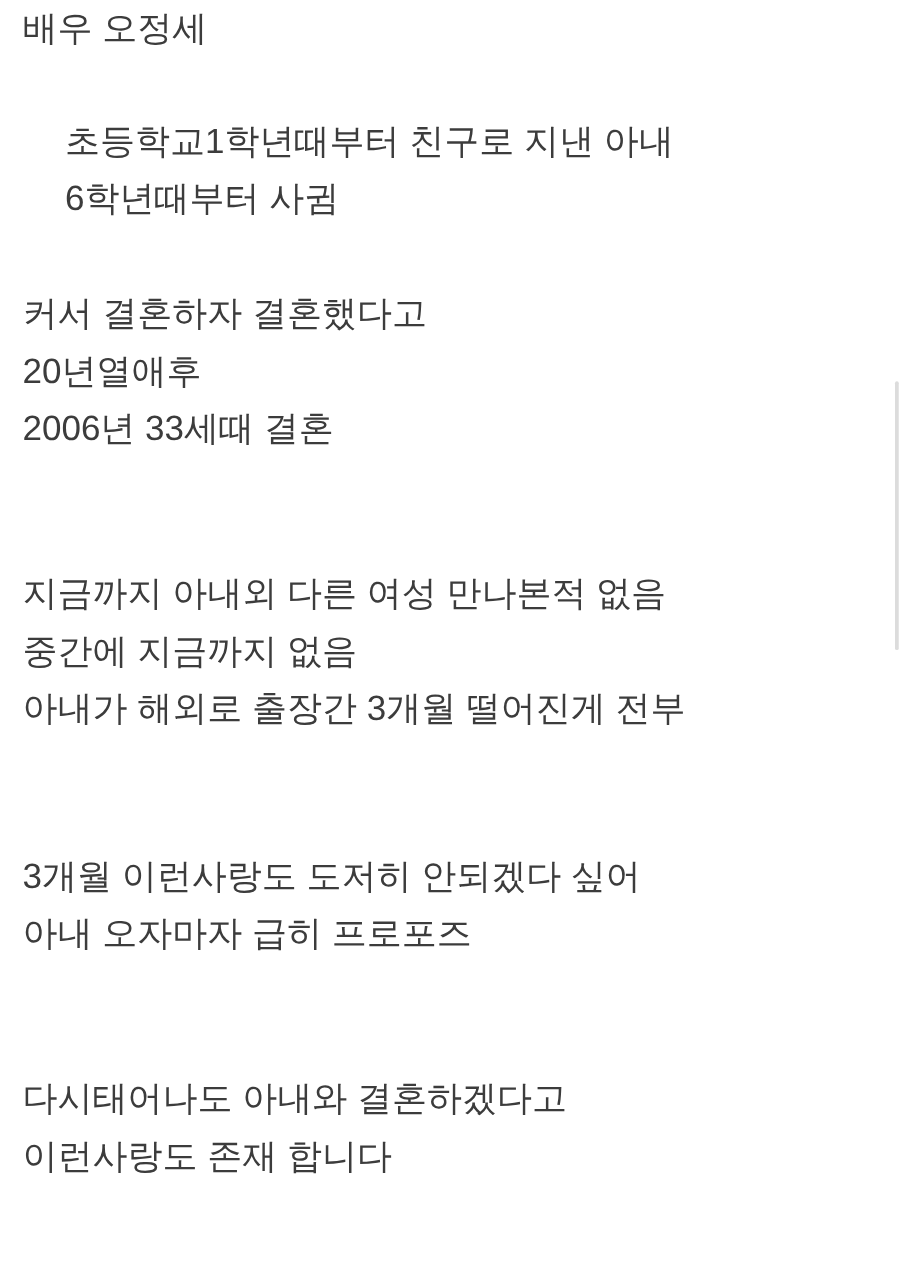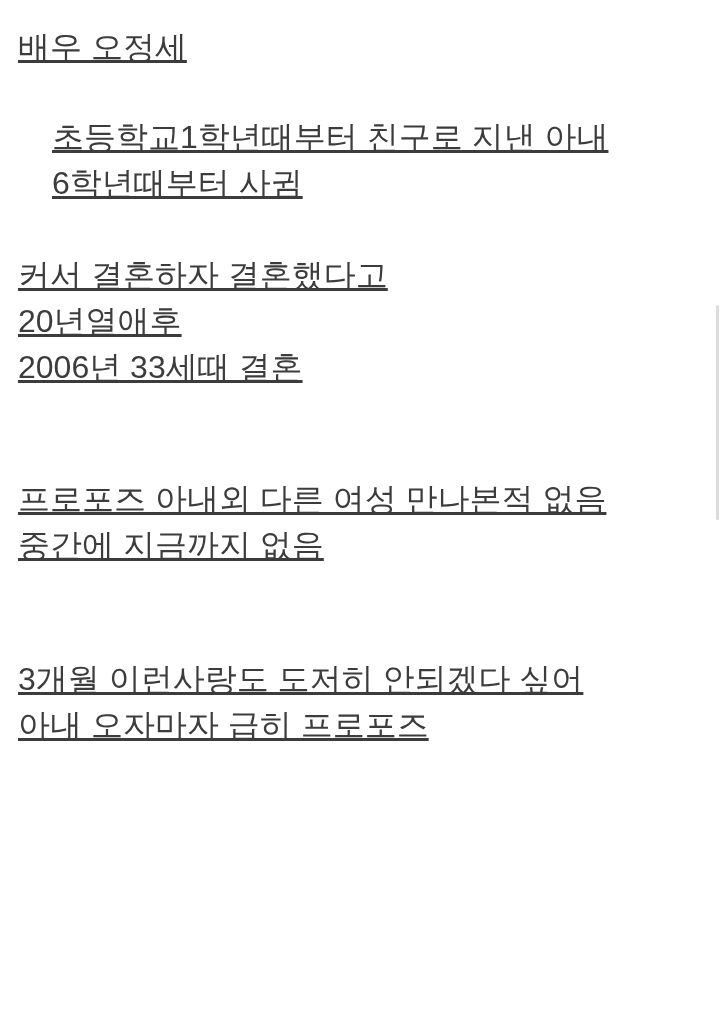--- a/index.html
+++ b/index.html
@@ -9,28 +9,27 @@
   body {
     width: 720px;
     height: 1011px;
     background: #ffffff;
     position: relative;
     overflow: hidden;
     font-family: "Liberation Sans", "DejaVu Sans", sans-serif;
   }
   .content {
     position: absolute;
-    top: 24px;
+    top: 0;
     left: 18px;
     right: 30px;
     color: #3c3c3c;
-    font-size: 32px;
+    font-size: 28px;
     line-height: 46px;
     font-weight: 400;
-    text-decoration: underline;
   }
   .paragraph {
     margin: 0;
     padding: 0;
   }
   .mb-44 { margin-bottom: 44px; }
   .mb-46 { margin-bottom: 46px; margin-left: 34px; }
   .mb-86 { margin-bottom: 86px; }
   .mb-88 { margin-bottom: 88px; }
   .line {
@@ -60,25 +59,30 @@
     <div class="line">6학년때부터 사귐</div>
   </div>
 
   <div class="paragraph mb-86">
     <div class="line">커서 결혼하자 결혼했다고</div>
     <div class="line">20년열애후</div>
     <div class="line">2006년 33세때 결혼</div>
   </div>
 
   <div class="paragraph mb-88">
-    <div class="line">프로포즈 아내외 다른 여성 만나본적 없음</div>
+    <div class="line">지금까지 아내외 다른 여성 만나본적 없음</div>
     <div class="line">중간에 지금까지 없음</div>
+    <div class="line">아내가 해외로 출장간 3개월 떨어진게 전부</div>
   </div>
 
   <div class="paragraph mb-86">
     <div class="line">3개월 이런사랑도 도저히 안되겠다 싶어</div>
     <div class="line">아내 오자마자 급히 프로포즈</div>
   </div>
 
+  <div class="paragraph">
+    <div class="line">다시태어나도 아내와 결혼하겠다고</div>
+    <div class="line">이런사랑도 존재 합니다</div>
+  </div>
 
 </div>
 
 <div class="scrollbar-thumb" style="background: rgb(220, 220, 220);"></div>
 
 </body></html>

